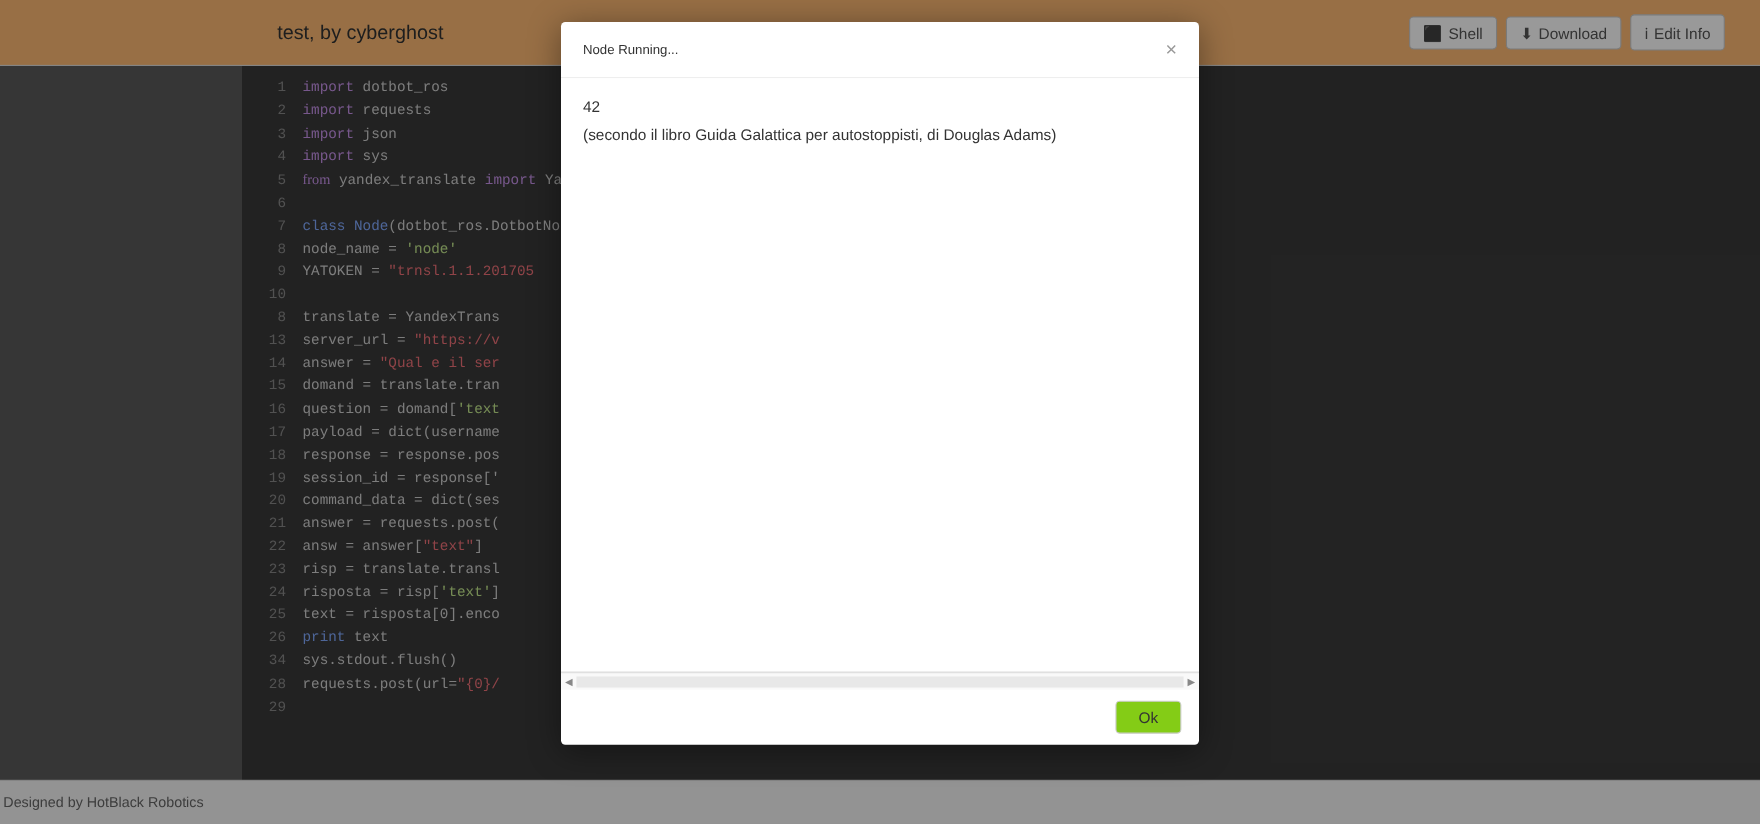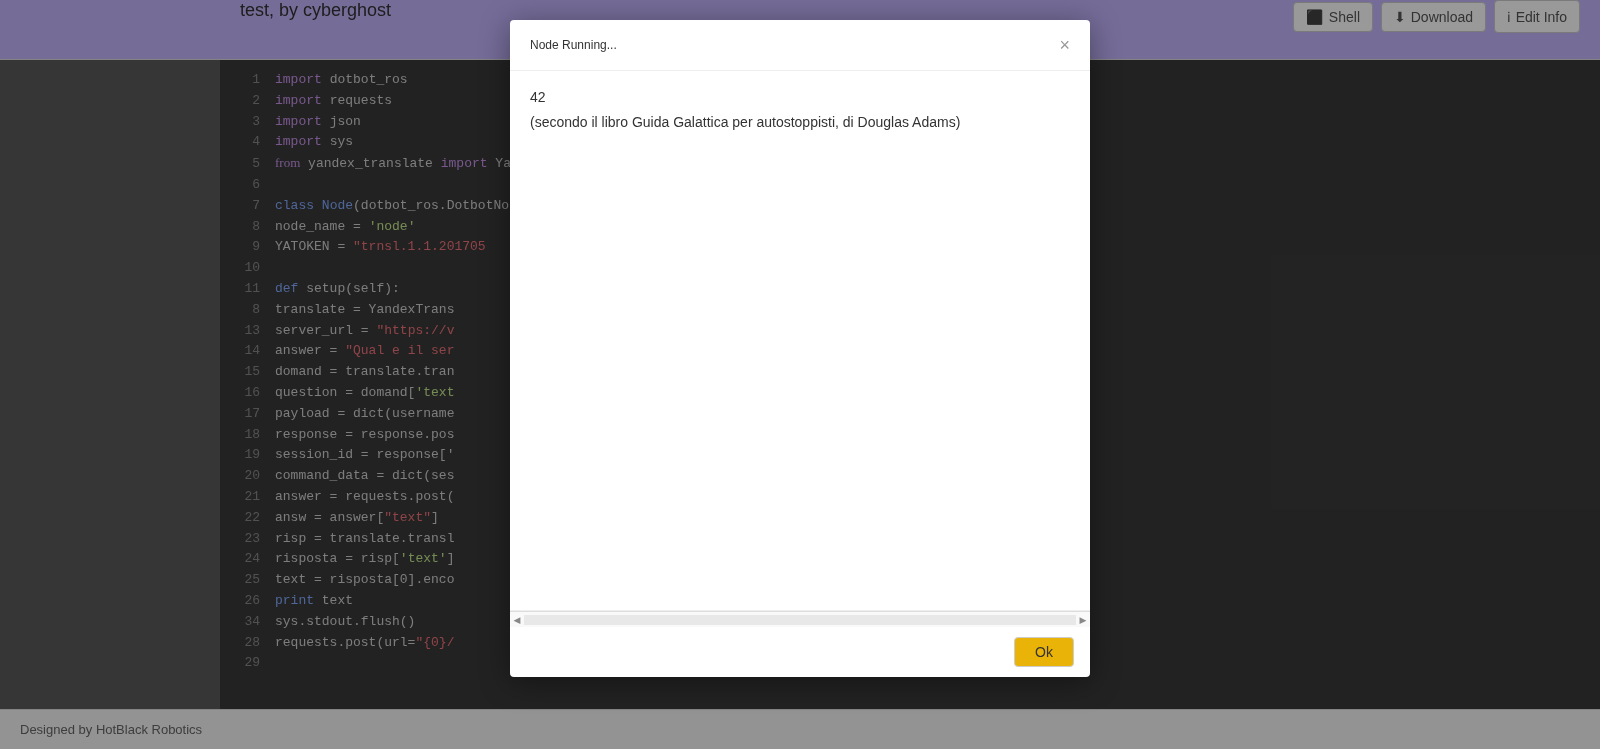--- a/index.html
+++ b/index.html
@@ -8,27 +8,27 @@
       font-family: Arial, sans-serif;
       background: #c8c8c8;
       width: 1600px;
       height: 749px;
       overflow: hidden;
       position: relative;
     }
 
     
     .top-bar {
-      background: #c4b5fd;
+      background: #fdba74;
       border-bottom: 1px solid #ddd;
       height: 60px;
       display: flex;
-      align-items: flex-start;
+      align-items: center;
       justify-content: space-between;
-      padding: 0 20px;
+      padding: 0 32px;
       position: relative;
       z-index: 1;
     }
 
     .top-bar-title {
       font-size: 18px;
       color: #333;
       margin-left: 220px;
     }
 
@@ -111,21 +111,21 @@
     .footer {
       position: absolute;
       bottom: 0;
       left: 0;
       right: 0;
       background: #f5f5f5;
       border-top: 1px solid #ddd;
       height: 40px;
       display: flex;
       align-items: center;
-      padding: 0 20px;
+      padding: 0 3px;
       font-size: 13px;
       color: #666;
       z-index: 1;
     }
 
     
     .modal-overlay {
       position: absolute;
       top: 0; left: 0; right: 0; bottom: 0;
       background: rgba(0,0,0,0.4);
@@ -187,21 +187,21 @@
     }
 
     .modal-footer {
       padding: 10px 16px;
       display: flex;
       justify-content: flex-end;
     }
 
     .btn-ok {
       padding: 6px 20px;
-      background: #eab308;
+      background: #84cc16;
       border: 1px solid #ccc;
       border-radius: 4px;
       font-size: 14px;
       cursor: pointer;
       color: #333;
     }
 
     
     .modal-body::-webkit-scrollbar {
       width: 10px;
@@ -301,24 +301,20 @@
     </div>
     <div class="code-line">
       <span class="line-number">9</span>
       <span><span class="normal">    YATOKEN = </span><span class="string-red">"trnsl.1.1.201705</span></span>
     </div>
     <div class="code-line">
       <span class="line-number">10</span>
       <span></span>
     </div>
     <div class="code-line">
-      <span class="line-number">11</span>
-      <span><span class="normal">    </span><span class="kw-def">def</span><span class="normal"> setup(self):</span></span>
-    </div>
-    <div class="code-line">
       <span class="line-number">8</span>
       <span><span class="normal">        translate = YandexTrans</span></span>
     </div>
     <div class="code-line">
       <span class="line-number">13</span>
       <span><span class="normal">        server_url = </span><span class="string-red">"https://v</span></span>
     </div>
     <div class="code-line">
       <span class="line-number">14</span>
       <span><span class="normal">        answer = </span><span class="string-red">"Qual e il ser</span></span>

